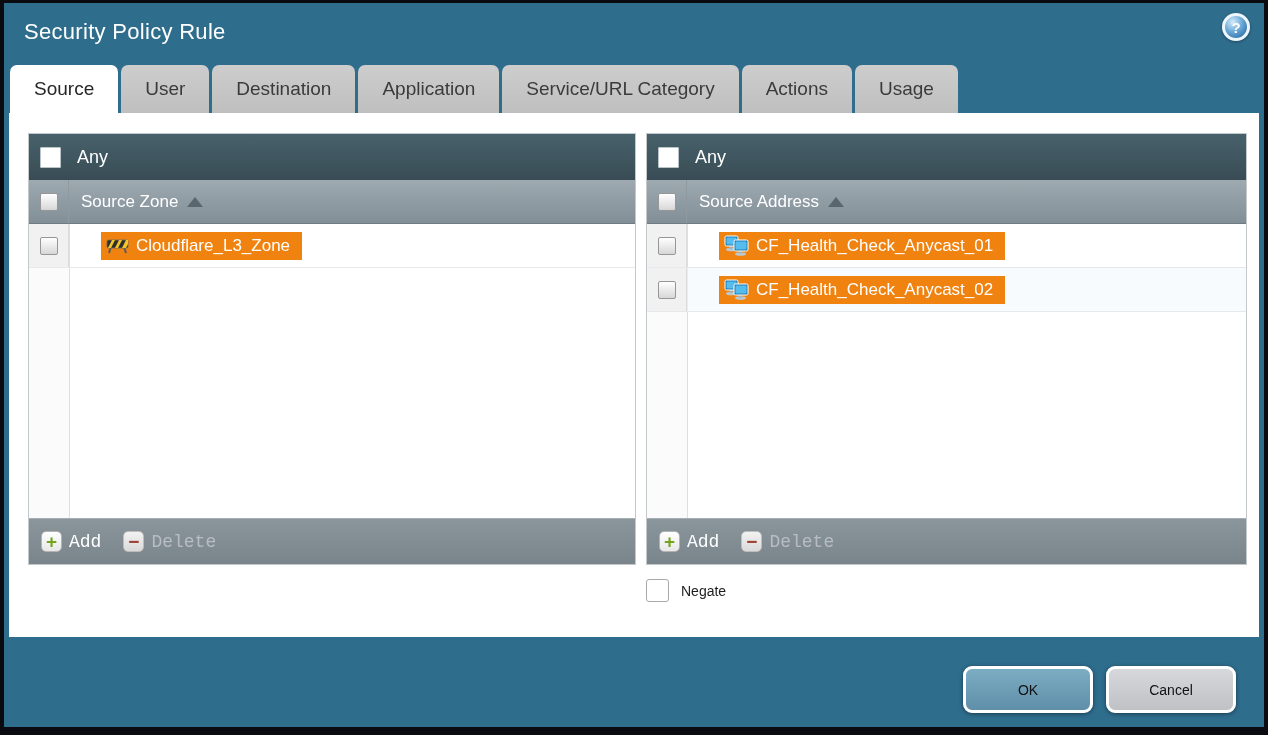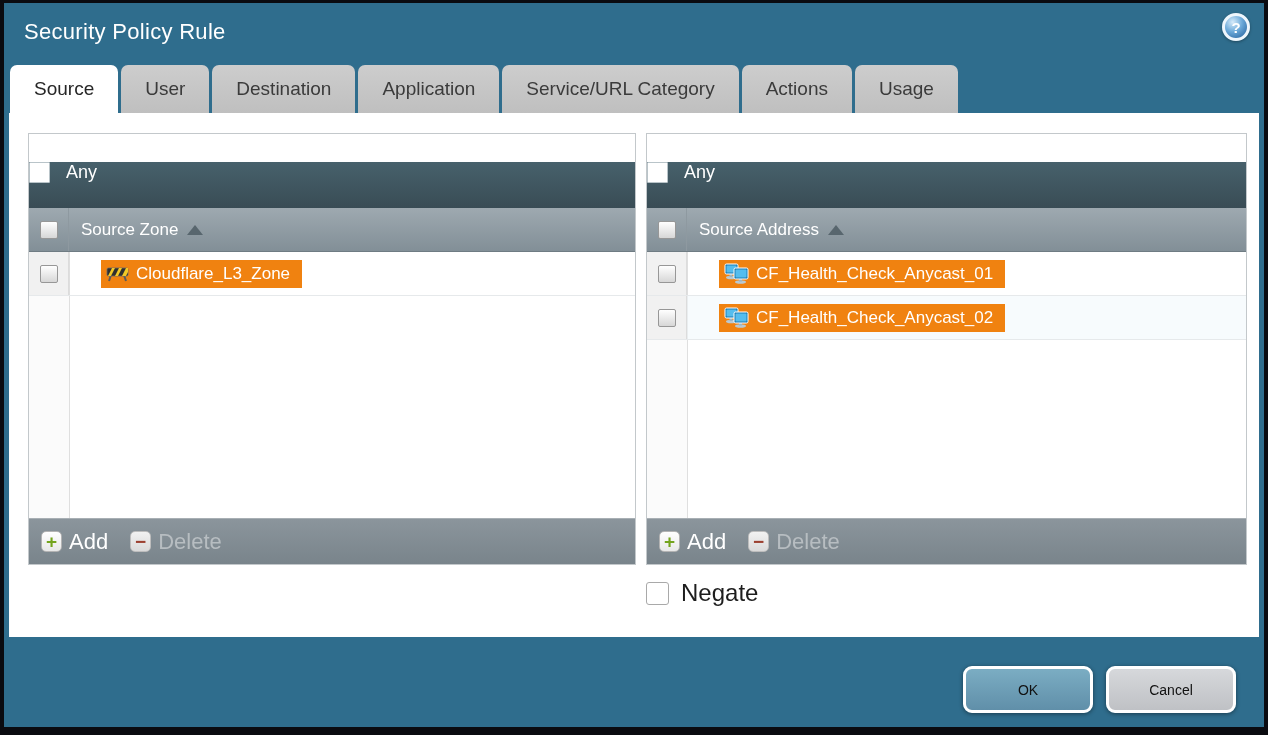--- a/index.html
+++ b/index.html
@@ -87,23 +87,23 @@
     border: 1px solid #c3c8cb;
     background: #ffffff;
   }
   .panel.left  { width: 608px; }
   .panel.right { width: 601px; }
   .any-row {
     height: 46px;
     flex: 0 0 46px;
     background: linear-gradient(#47616c, #394c55);
     display: flex;
-    align-items: flex-start;
+    align-items: center;
+    padding-left: 11px;
     gap: 16px;
-    margin-top: 28px;
   }
   .any-label { color: #ffffff; font-size: 18px; font-weight: 300; }
   .col-header {
     height: 44px;
     flex: 0 0 44px;
     background: linear-gradient(#9ea9b0, #828f97);
     border-bottom: 1px solid #6f7c83;
     display: flex;
     align-items: center;
   }
@@ -187,21 +187,21 @@
     height: 46px;
     flex: 0 0 46px;
     background: linear-gradient(#8b959c, #79848b);
     border-top: 1px solid #a8afb4;
     display: flex;
     align-items: center;
     gap: 22px;
     padding-left: 12px;
   }
   .pf-btn { display: flex; align-items: center; gap: 7px; cursor: pointer; }
-  .pf-btn .pf-label { font-size: 22px; }
+  .pf-btn .pf-label { font-size: 18px; font-family: Liberation Mono, monospace; }
   .pf-btn.add .pf-label { color: #ffffff; }
   .pf-btn.delete { cursor: default; }
   .pf-btn.delete .pf-label { color: #b7bdc1; }
   .pf-icon {
     width: 21px; height: 21px;
     border-radius: 5px;
     display: flex; align-items: center; justify-content: center;
     font-weight: bold;
     font-size: 19px;
     line-height: 1;
@@ -217,21 +217,21 @@
     color: #9c4030;
   }
   
   .negate-row {
     position: absolute;
     left: 637px; top: 466px;
     display: flex;
     align-items: center;
     gap: 12px;
   }
-  .negate-label { font-size: 24px; color: #1d1d1d; }
+  .negate-label { font-size: 14px; color: #1d1d1d; }
   
   .dialog-footer {
     position: absolute;
     right: 28px; bottom: 14px;
     display: flex;
     gap: 13px;
   }
   .btn {
     width: 130px; height: 47px;
     border-radius: 9px;

